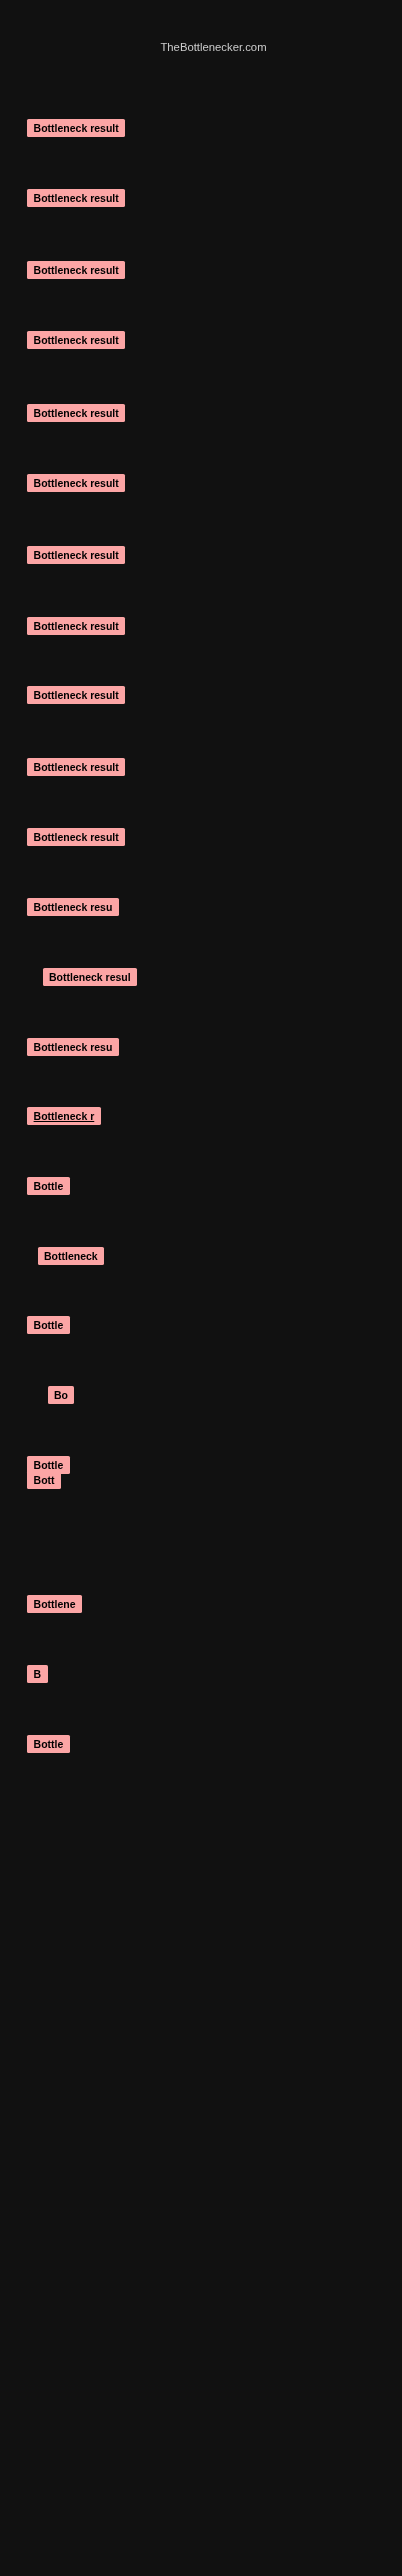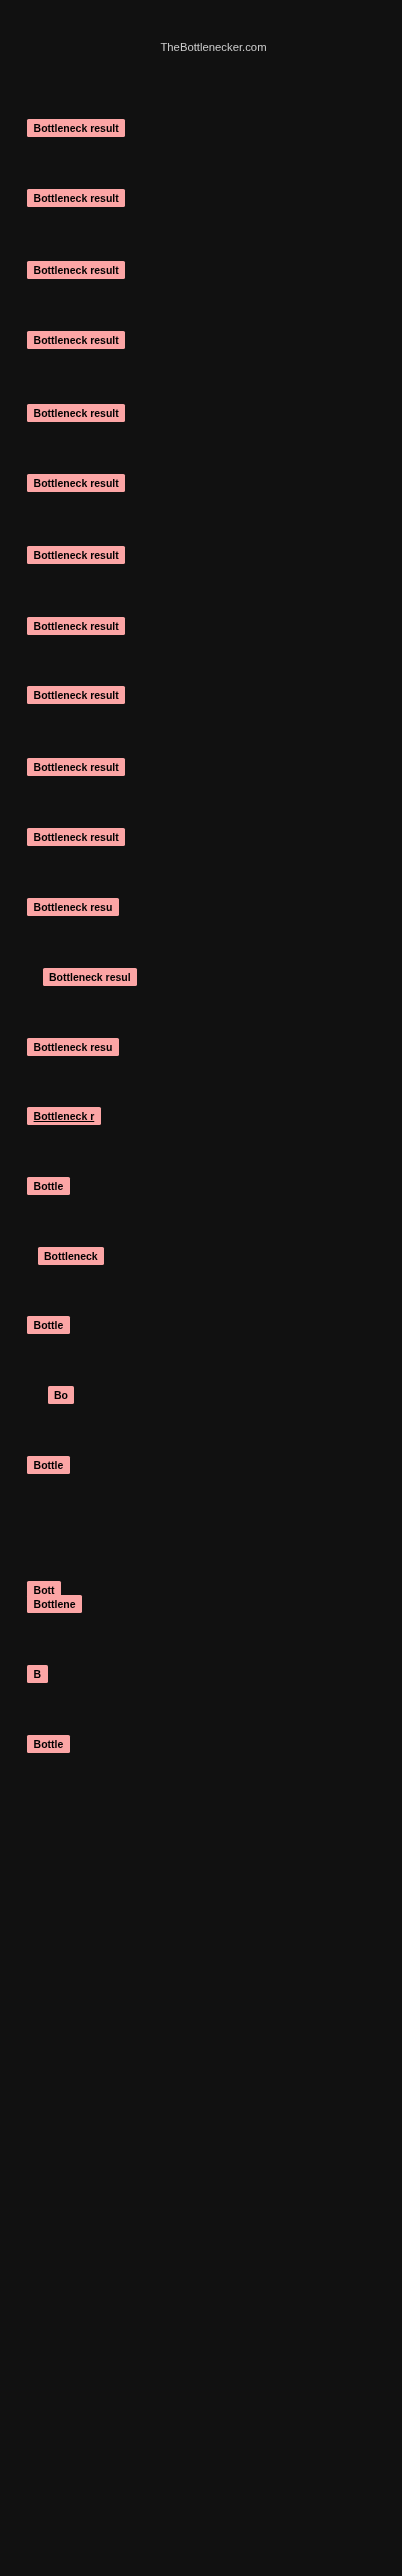--- a/index.html
+++ b/index.html
@@ -54,18 +54,18 @@
     <div class="bottleneck-badge" style="position: absolute; top: 755px; left: 1.6px; max-width: 116px; overflow: hidden;">Bottleneck result</div>
     <div class="bottleneck-badge" style="position: absolute; top: 825px; left: 1.6px; max-width: 103px; overflow: hidden;">Bottleneck resu</div>
     <div class="bottleneck-badge" style="position: absolute; top: 895px; left: 17px; max-width: 108px; overflow: hidden;">Bottleneck resul</div>
     <div class="bottleneck-badge" style="position: absolute; top: 965px; left: 1.6px; max-width: 103px; overflow: hidden;">Bottleneck resu</div>
     <div class="bottleneck-badge" style="position: absolute; top: 1034px; left: 1.6px; max-width: 85px; overflow: hidden; text-decoration: underline;">Bottleneck r</div>
     <div class="bottleneck-badge" style="position: absolute; top: 1104px; left: 1.6px; max-width: 68px; overflow: hidden;">Bottle</div>
     <div class="bottleneck-badge" style="position: absolute; top: 1174px; left: 12px; max-width: 79px; overflow: hidden;">Bottleneck</div>
     <div class="bottleneck-badge" style="position: absolute; top: 1243px; left: 1.6px; max-width: 60px; overflow: hidden;">Bottle</div>
     <div class="bottleneck-badge" style="position: absolute; top: 1313px; left: 1.6px; max-width: 37px; overflow: hidden; margin-left: 22px;">Bo</div>
     <div class="bottleneck-badge" style="position: absolute; top: 1383px; left: 1.6px; max-width: 60px; overflow: hidden;">Bottle</div>
-    <div class="bottleneck-badge" style="position: absolute; top: 1508px; left: 1.6px; max-width: 47px; overflow: hidden;">Bott</div>
+    <div class="bottleneck-badge" style="position: absolute; top: 1398px; left: 1.6px; max-width: 47px; overflow: hidden;">Bott</div>
     <div class="bottleneck-badge" style="position: absolute; top: 1522px; left: 1.6px; max-width: 69px; overflow: hidden; text-align: right;">Bottlene</div>
     <div class="bottleneck-badge" style="position: absolute; top: 1592px; left: 1.6px; max-width: 27px; overflow: hidden;">B</div>
     <div class="bottleneck-badge" style="position: absolute; top: 1662px; left: 1.6px; max-width: 60px; overflow: hidden;">Bottle</div>
   </div>
 
 
 </body></html>

